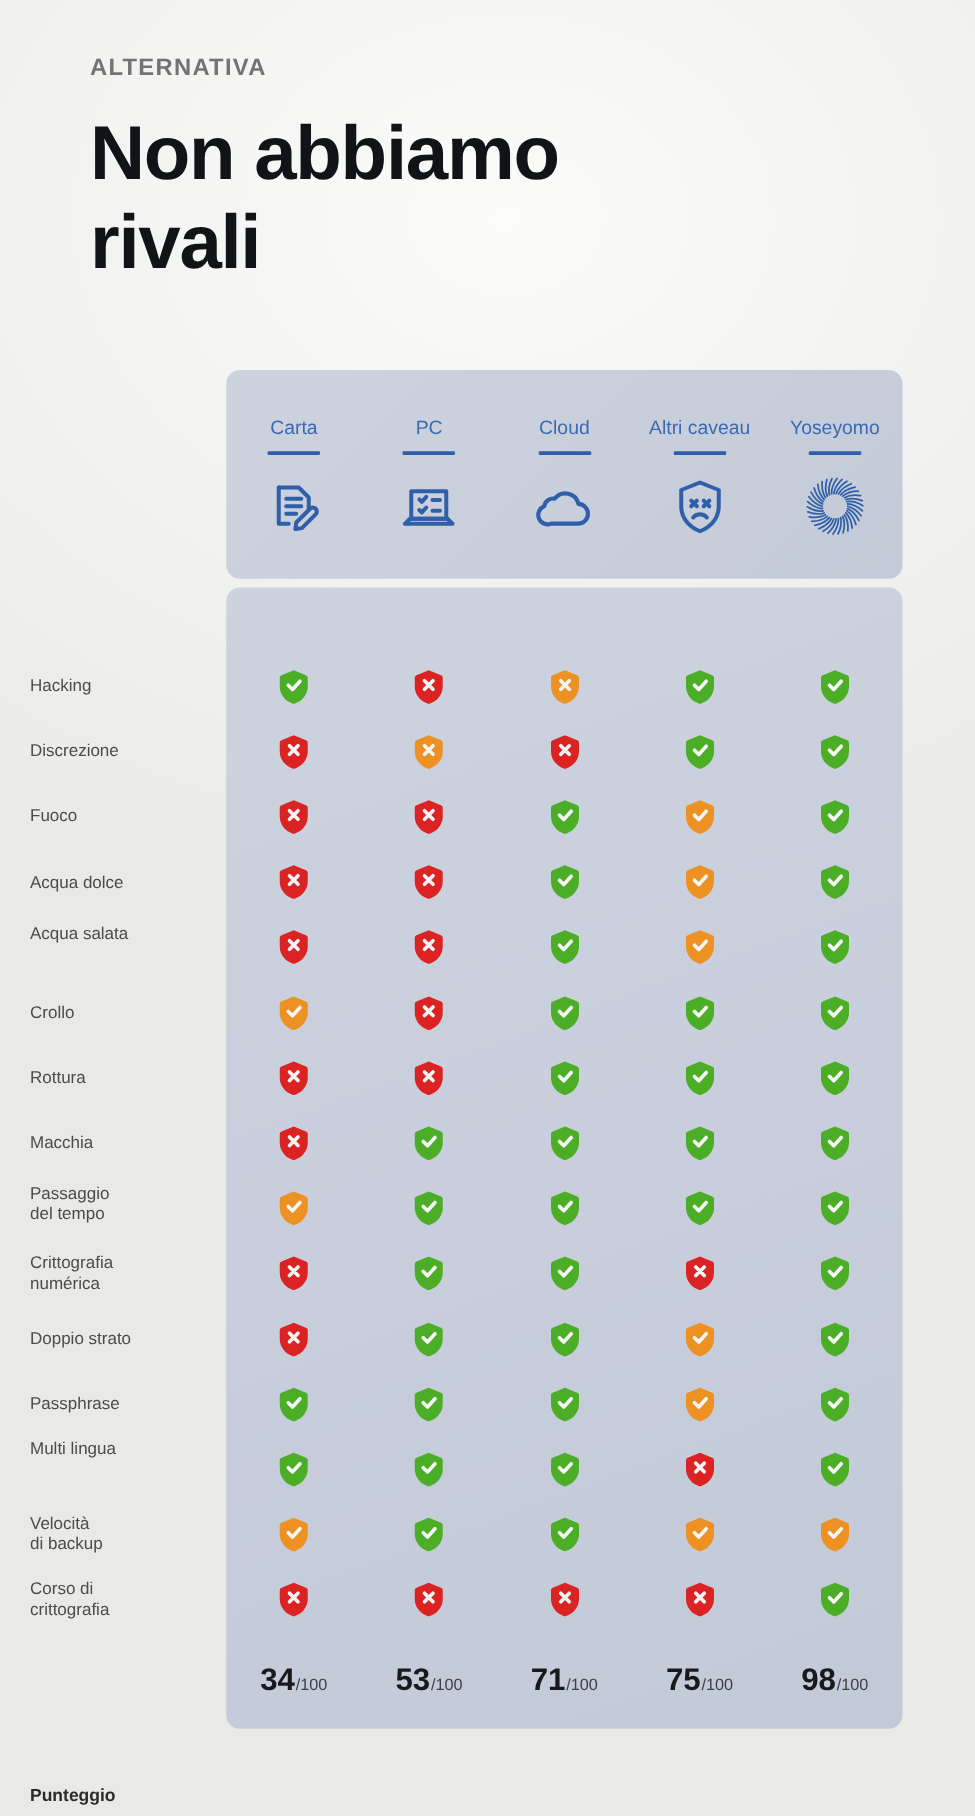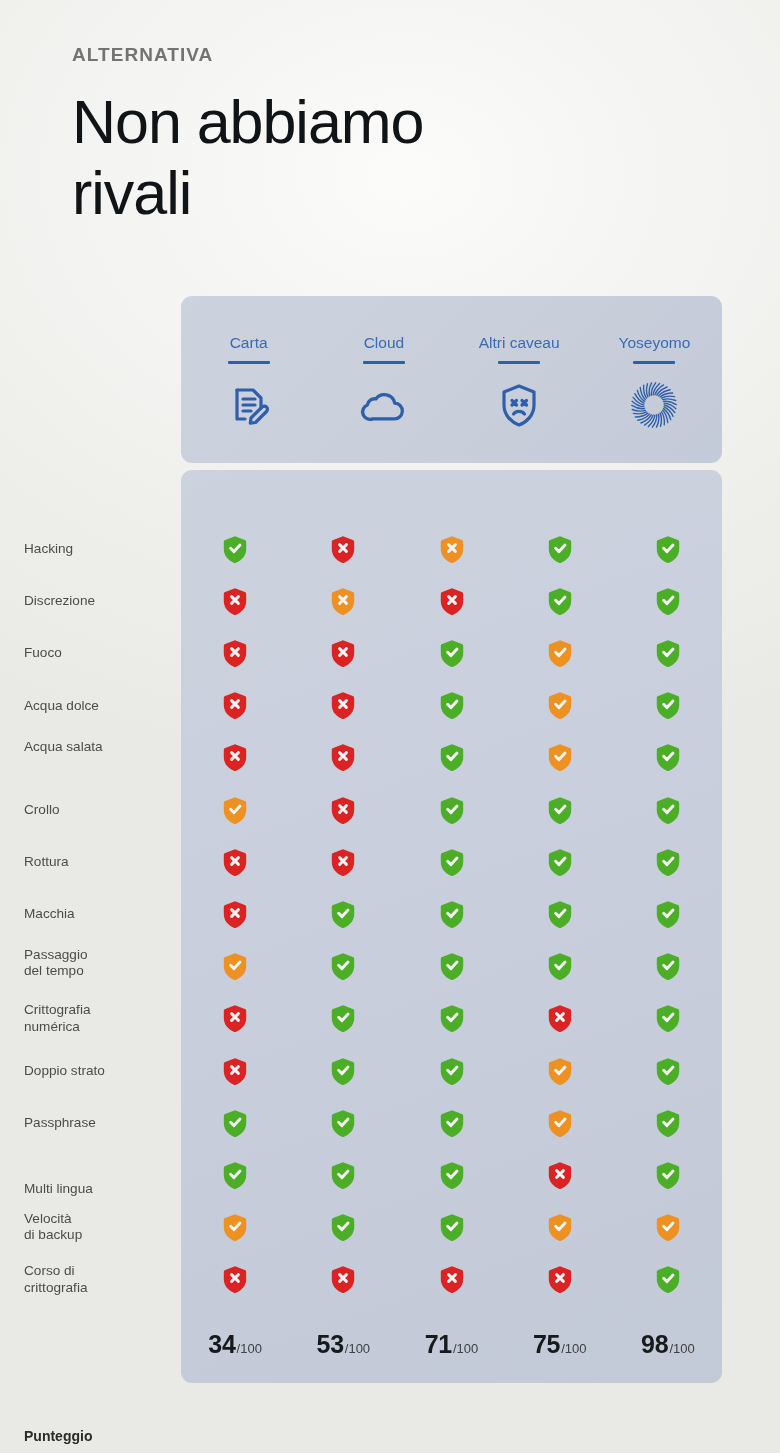--- a/index.html
+++ b/index.html
@@ -23,21 +23,21 @@
     font-weight: bold;
     letter-spacing: 0.055em;
     color: #737373;
     line-height: 1.2;
   }
 
   .headline {
     margin-top: 20px;
     font-family: "Liberation Sans", sans-serif;
     font-size: 61px;
-    font-weight: normal;
+    font-weight: bold;
     letter-spacing: -0.017em;
     line-height: 1.16;
     color: #111417;
     max-width: 470px;
   }
 
   
   .panel-head {
     position: absolute;
     left: 181px; top: 296px;
@@ -170,20 +170,33 @@
 <div class="col-heads">
     <div class="col-head">
       <div class="col-label">Carta</div>
       <div class="col-rule"></div>
       <div class="col-icon">
         <svg width="48" height="48" viewBox="0 0 48 48">
           <path d="M12 9h16l8 8v10" fill="none" stroke="#2f5fa8" stroke-width="3.2" stroke-linecap="round" stroke-linejoin="round"></path>
           <path d="M12 9v29h8" fill="none" stroke="#2f5fa8" stroke-width="3.2" stroke-linecap="round" stroke-linejoin="round"></path>
           <path d="M18 18h12M18 24h12M18 30h8" fill="none" stroke="#2f5fa8" stroke-width="3.2" stroke-linecap="round" stroke-linejoin="round"></path>
           <path d="M37 26 26 37l-.7 5.2 5.2-.7L41.5 30.5a2.8 2.8 0 0 0-4.5-4.5z" fill="none" stroke="#2f5fa8" stroke-width="3.2" stroke-linecap="round" stroke-linejoin="round"></path>
+        </svg>
+      </div>
+    </div>
+    <div class="col-head">
+      <div class="col-label">PC</div>
+      <div class="col-rule"></div>
+      <div class="col-icon">
+        <svg width="50" height="48" viewBox="0 0 50 48">
+          <path d="M11 12h28v22H11z" fill="none" stroke="#2f5fa8" stroke-width="3.2" stroke-linecap="round" stroke-linejoin="round"></path>
+          <path d="M6 38h38l-4-4H10z" fill="none" stroke="#2f5fa8" stroke-width="3.2" stroke-linecap="round" stroke-linejoin="round"></path>
+          <path d="M17.5 18.5l2 2 3.5-4" fill="none" stroke="#2f5fa8" stroke-width="3.2" stroke-linecap="round" stroke-linejoin="round"></path>
+          <path d="M17.5 27l2 2 3.5-4" fill="none" stroke="#2f5fa8" stroke-width="3.2" stroke-linecap="round" stroke-linejoin="round"></path>
+          <path d="M28 19h6M28 27.5h6" fill="none" stroke="#2f5fa8" stroke-width="3.2" stroke-linecap="round" stroke-linejoin="round"></path>
         </svg>
       </div>
     </div>
     <div class="col-head">
       <div class="col-label">Cloud</div>
       <div class="col-rule"></div>
       <div class="col-icon">
         <svg width="54" height="44" viewBox="0 0 54 44">
           <path d="M15 37h23a8.5 8.5 0 0 0 .6-17 11.5 11.5 0 0 0-20.4-4.6A8 8 0 0 0 9 22a7.5 7.5 0 0 0 6 15z" fill="none" stroke="#2f5fa8" stroke-width="3.6" stroke-linecap="round" stroke-linejoin="round"></path>
         </svg>
@@ -254,21 +267,21 @@
     <div class="row-label" style="top: 269px;">Acqua salata</div>
     <div class="row-label" style="top: 332px;">Crollo</div>
     <div class="row-label" style="top: 384.2px;">Rottura</div>
     <div class="row-label" style="top: 436.4px;">Macchia</div>
     <div class="row-label" style="top: 477px;">Passaggio
 del tempo</div>
     <div class="row-label" style="top: 532.3px;">Crittografia
 numérica</div>
     <div class="row-label" style="top: 593px;">Doppio strato</div>
     <div class="row-label" style="top: 645.2px;">Passphrase</div>
-    <div class="row-label" style="top: 711px; text-align: center;">Multi lingua</div>
+    <div class="row-label" style="top: 681px; text-align: center;">Multi lingua</div>
     <div class="row-label" style="top: 741.1px;">Velocità
 di backup</div>
     <div class="row-label" style="top: 793.3px;">Corso di
 crittografia</div>
     <div class="row-label score" style="top: 922px; margin-top: 36px;">Punteggio</div>
   </div>
 
 <div class="grid">
     <div class="grid-row" style="top: 59px;">
       <div class="cell">

